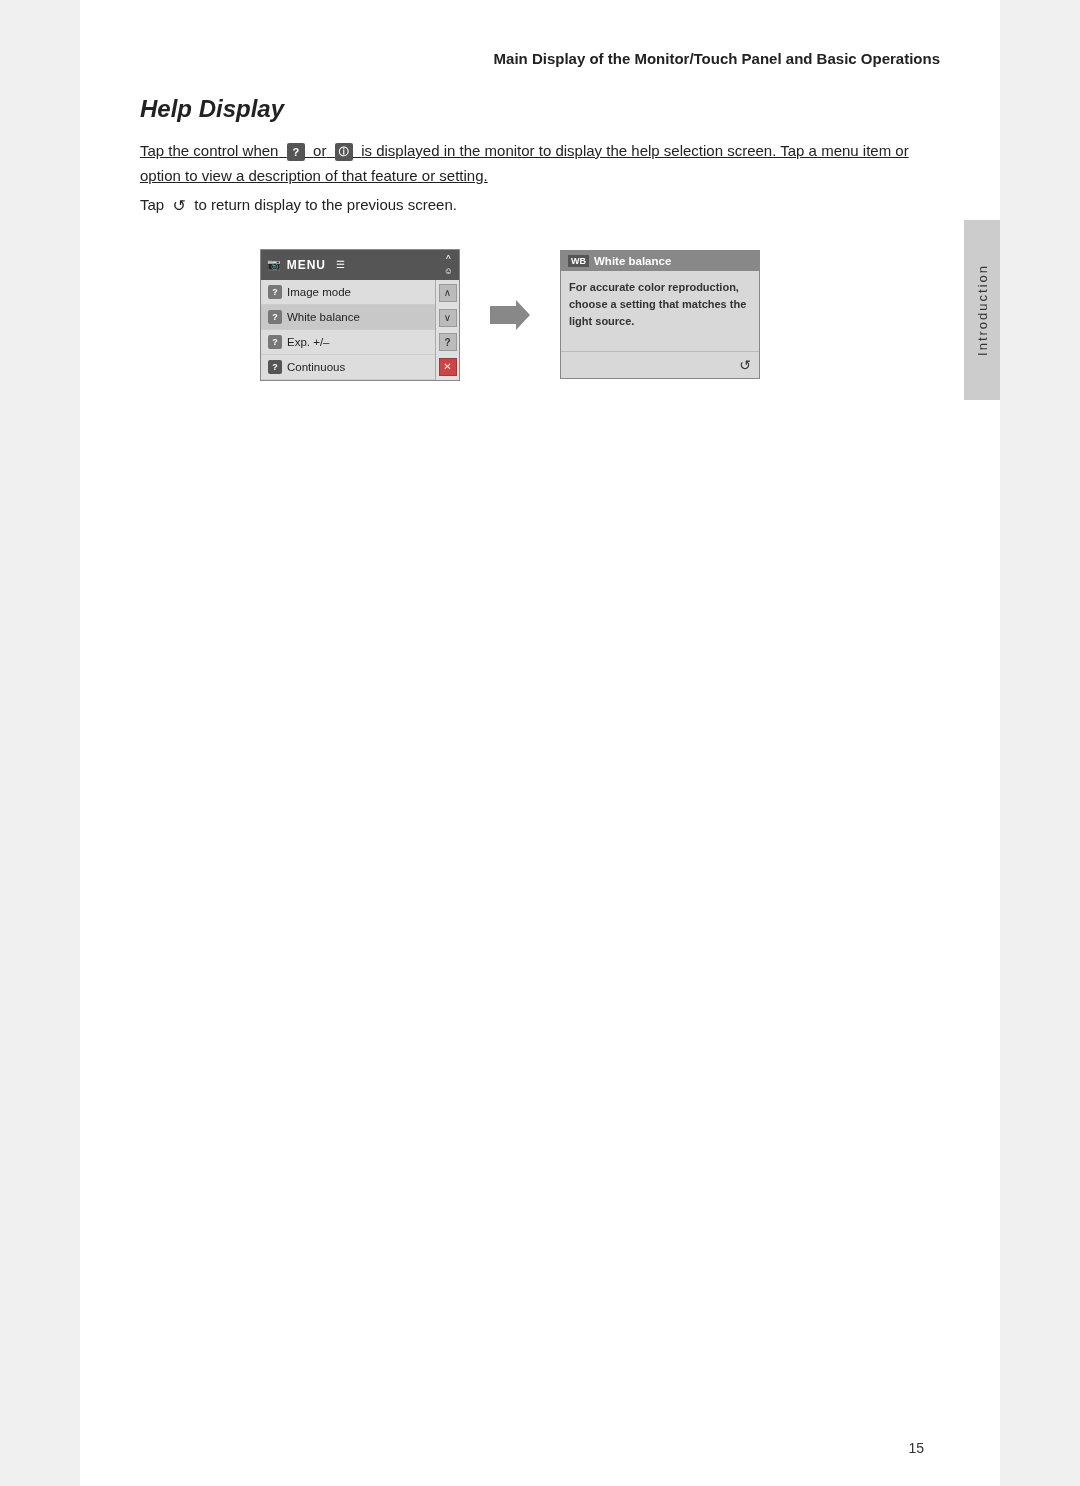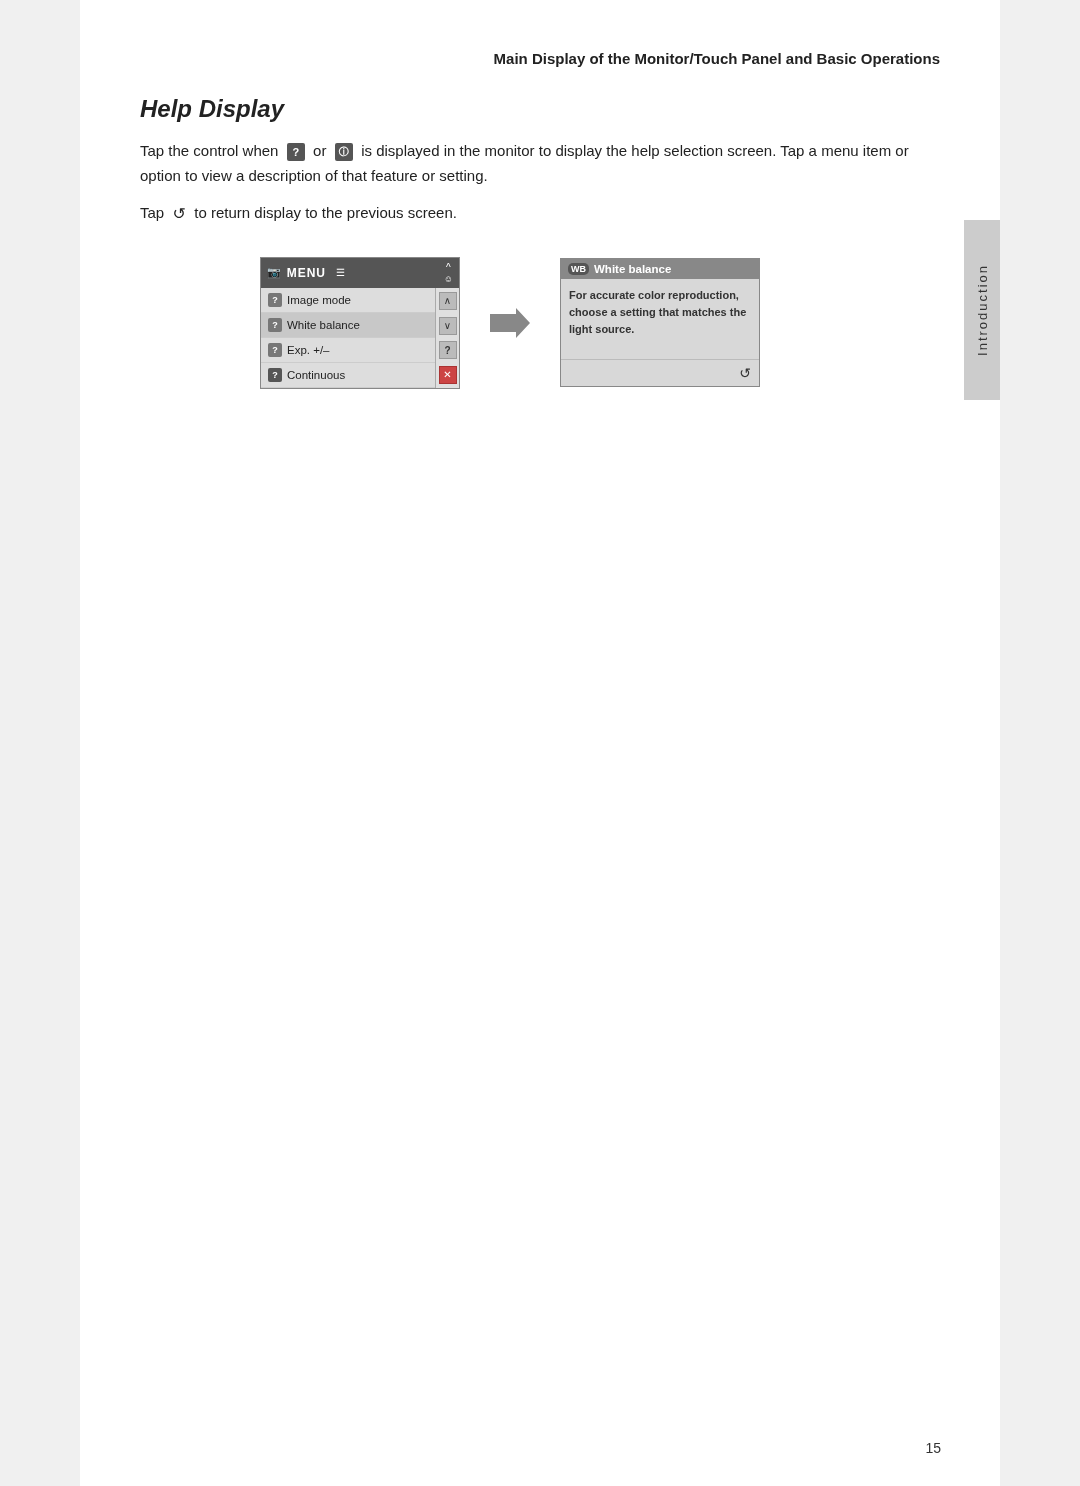--- a/index.html
+++ b/index.html
@@ -28,22 +28,23 @@
     }
     .section-title {
       font-size: 24px;
       font-weight: bold;
       margin-bottom: 16px;
       font-style: italic;
     }
     .intro-text {
       font-size: 15px;
       line-height: 1.65;
-      margin-bottom: 12px;
+      margin-bottom: 4px;
       max-width: 820px;
+      text-decoration: underline;
     }
     .tap-text {
       font-size: 15px;
       line-height: 1.65;
       margin-bottom: 30px;
     }
 
     
     .side-tab {
       position: absolute;
@@ -61,21 +62,21 @@
       transform: rotate(180deg);
       font-size: 13px;
       color: #333;
       letter-spacing: 2px;
     }
 
     
     .page-number {
       position: absolute;
       bottom: 30px;
-      right: 59px;
+      right: 76px;
       font-size: 14px;
       color: #333;
     }
 
     
     .illustration {
       display: flex;
       align-items: center;
       gap: 30px;
       margin-top: 10px;
@@ -212,21 +213,21 @@
       align-items: center;
       gap: 5px;
       padding: 4px 7px;
     }
     .wb-badge {
       background: #555;
       color: #fff;
       font-size: 9px;
       font-weight: bold;
       padding: 1px 3px;
-      border-radius: 5px;
+      border-radius: 0;
     }
     .help-header-text {
       font-size: 11.5px;
       font-weight: bold;
     }
     .help-body {
       padding: 8px 8px;
       font-size: 11px;
       line-height: 1.55;
       color: #333;

